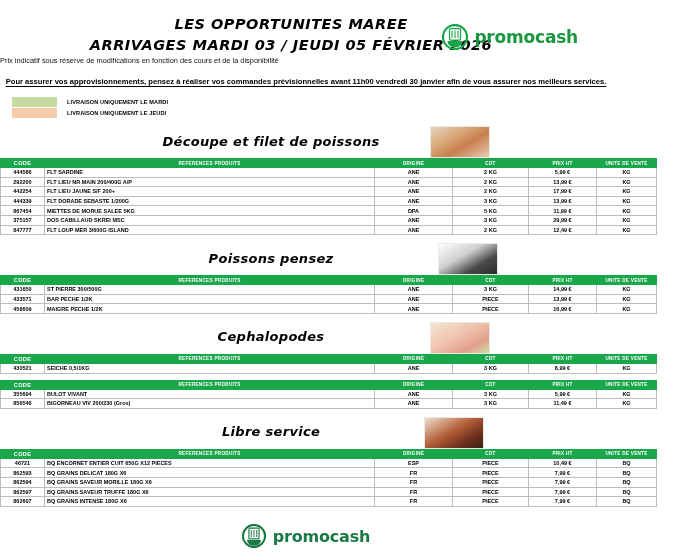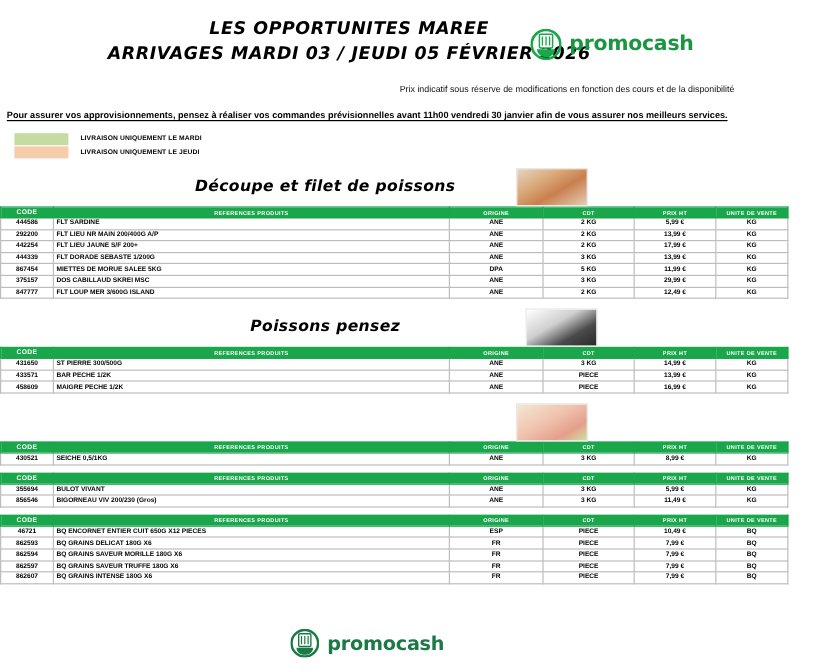--- a/index.html
+++ b/index.html
@@ -30,22 +30,22 @@
     display:flex;align-items:center;gap:6px;
   }
   .brand-mark{width:26px;height:26px;flex:0 0 auto;}
   .brand-word{
     font-size:17px;font-weight:700;color:#1a9641;
     letter-spacing:-.2px;
     font-family:"DejaVu Sans", sans-serif;
   }
 
   .subtitle{
-    text-align:right;font-size:7.4px;
-    margin-top:14px;color:#111;font-weight:400;
+    text-align:left;font-size:7.4px;
+    color:#111;font-weight:400;
   }
   .notice{
     text-align:center;font-size:7.6px;font-weight:700;
     margin-top:12px;text-decoration:underline;
     text-underline-offset:2px;
   }
 
   
   .legend{margin:11px 0 0 12px;}
   .legend-row{display:flex;align-items:center;height:10px;margin-bottom:1px;}
@@ -287,20 +287,21 @@
               <td class="c-ori">ANE</td>
               <td class="c-cut">PIECE</td>
               <td class="c-price">16,99 €</td>
               <td class="c-unit">KG</td>
             </tr>
           </tbody>
         </table>
       </div>
       <div class="section">
         <div class="section-head">
+          <div class="section-title">Cephalopodes</div>
           <div class="section-photo" style="background: linear-gradient(150deg, rgb(243, 231, 210) 0%, rgb(240, 194, 174) 45%, rgb(227, 159, 140) 75%, rgb(207, 224, 160) 100%); left: 430px;"></div>
         </div>
         <table class="price">
           <colgroup>
             <col class="w-code">
             <col class="w-ref">
             <col class="w-ori">
             <col class="w-cut">
             <col class="w-price">
             <col class="w-unit">
@@ -361,20 +362,24 @@
               <td class="c-ref">BIGORNEAU VIV 200/230 (Gros)</td>
               <td class="c-ori">ANE</td>
               <td class="c-cut">3 KG</td>
               <td class="c-price">11,49 €</td>
               <td class="c-unit">KG</td>
             </tr>
           </tbody>
         </table>
       </div>
       <div class="section">
+        <div class="section-head">
+          <div class="section-title">Libre service</div>
+          <div class="section-photo" style="background: linear-gradient(150deg, rgb(239, 224, 207) 0%, rgb(180, 96, 58) 45%, rgb(109, 47, 28) 75%, rgb(58, 32, 24) 100%); left: 424px;"></div>
+        </div>
         <table class="price">
           <colgroup>
             <col class="w-code">
             <col class="w-ref">
             <col class="w-ori">
             <col class="w-cut">
             <col class="w-price">
             <col class="w-unit">
           </colgroup>
           <thead>

